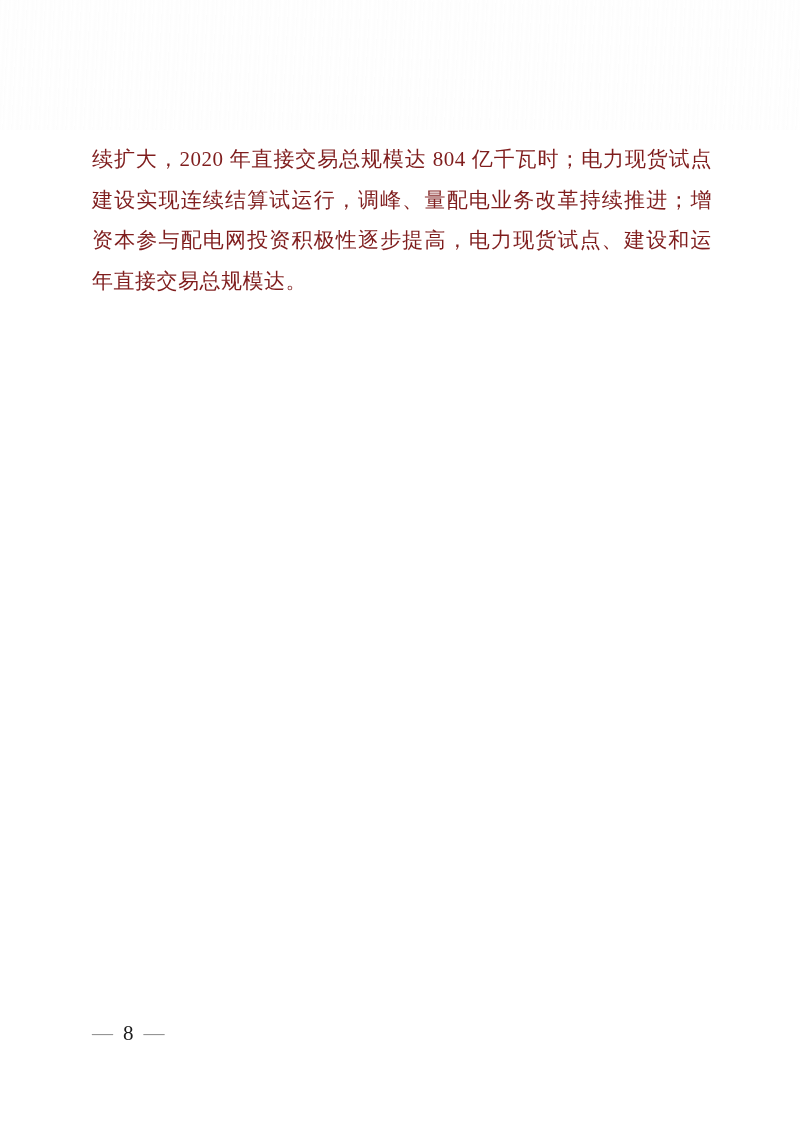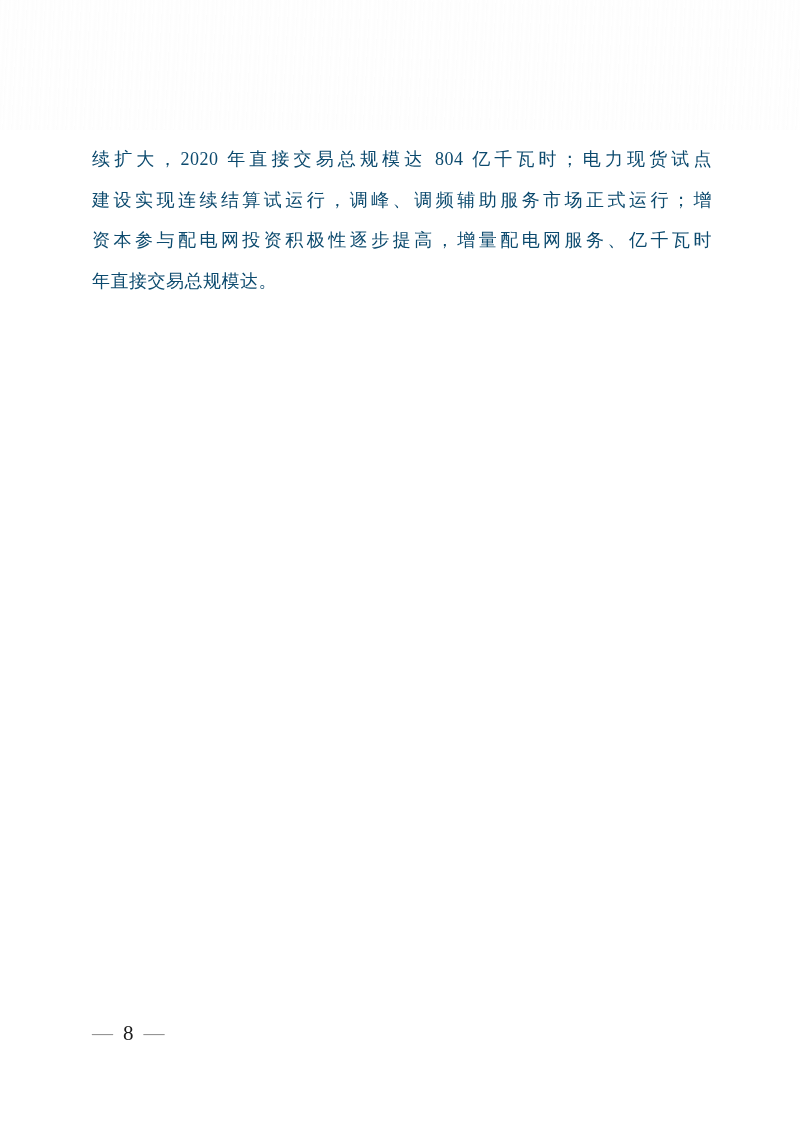--- a/index.html
+++ b/index.html
@@ -29,22 +29,22 @@
       rgba(190,190,190,0.03) 6px,
       rgba(255,255,255,0) 9px
     );
     pointer-events: none;
   }
   .body-text {
     position: absolute;
     left: 92px;
     width: 620px;
     top: 139px;
-    color: #0c4a6e;
-    font-size: 18px;
+    color: #7f1d1d;
+    font-size: 21px;
     line-height: 40.5px;
   }
   .line {
     text-align: justify;
     text-align-last: justify;
     white-space: nowrap;
     letter-spacing: 0.5px;
   }
   .line.last {
     text-align: left;
@@ -70,22 +70,22 @@
 </style>
 </head>
 <body>
 
 <div class="page">
 
   <div class="scan-noise"></div>
 
   <div class="body-text">
     <div class="line">续扩大，2020 年直接交易总规模达 804 亿千瓦时；电力现货试点</div>
-    <div class="line">建设实现连续结算试运行，调峰、调频辅助服务市场正式运行；增</div>
-    <div class="line">资本参与配电网投资积极性逐步提高，增量配电网服务、亿千瓦时</div>
+    <div class="line">建设实现连续结算试运行，调峰、量配电业务改革持续推进；增</div>
+    <div class="line">资本参与配电网投资积极性逐步提高，电力现货试点、建设和运</div>
     <div class="line last">年直接交易总规模达。</div>
   </div>
 
   <div class="page-footer">
     <span class="footer-dash">—</span>
     <span class="footer-num">8</span>
     <span class="footer-dash">—</span>
   </div>
 
 </div>

